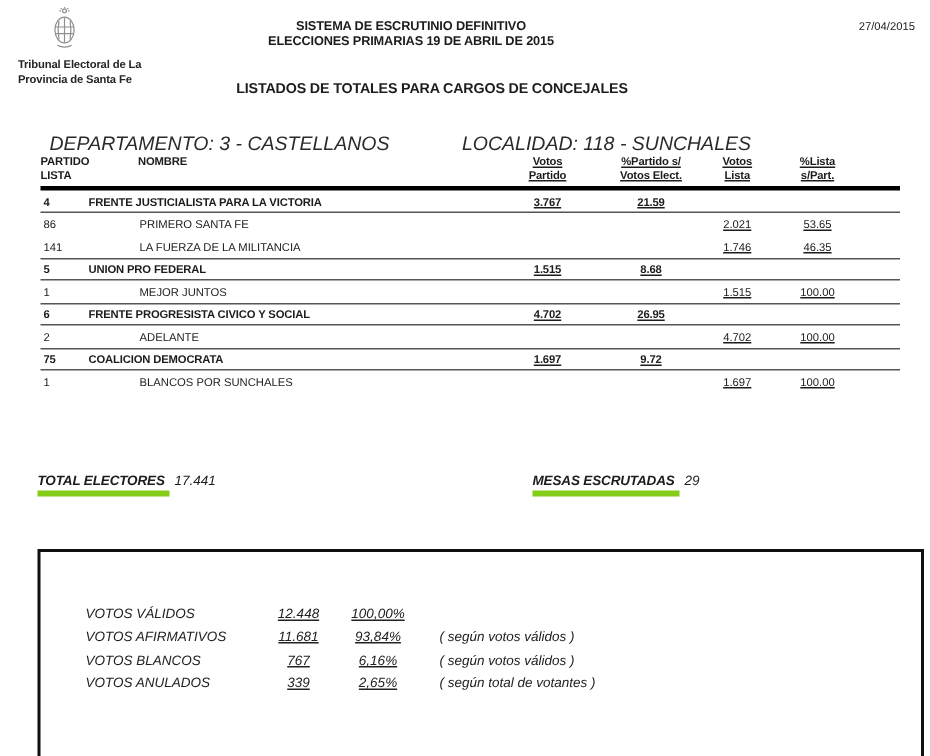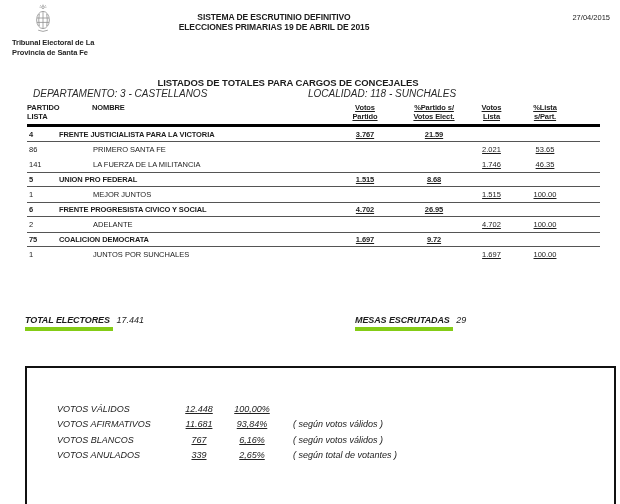--- a/index.html
+++ b/index.html
@@ -9,24 +9,24 @@
     font-family:"Liberation Sans","DejaVu Sans",sans-serif;
     color:#1c1c1c; position:relative; overflow:hidden;
   }
   .abs { position:absolute; }
 
   
   #logo { left:33px; top:4px; width:20px; height:30px; }
   #org-name { left:12px; top:38px; font-size:7.5px; font-weight:bold; line-height:9.5px; color:#252525; letter-spacing:-0.1px; }
   #sys-title { left:0; top:12px; width:548px; text-align:center; font-size:8.5px; font-weight:bold; line-height:10px; letter-spacing:-0.1px; }
   #report-date { top:13px; right:10px; font-size:7.5px; }
-  #report-title { left:0; top:77px; width:576px; text-align:center; font-size:9.5px; font-weight:bold; letter-spacing:-0.1px; }
-
-  
-  .meta { top:88px; font-size:10px; font-style:italic; color:#2a2a2a; }
+  #report-title { left:0; top:54px; width:576px; text-align:center; font-size:9.5px; font-weight:bold; letter-spacing:-0.1px; }
+
+  
+  .meta { top:88px; font-size:13px; font-style:italic; color:#2a2a2a; }
   #meta-dep { left:33px; }
   #meta-loc { left:308px; }
 
   
   #table { left:27px; top:101px; width:573px; font-size:7.5px; }
   .grid-cols { display:grid; grid-template-columns:32px 273px 66px 72px 43px 64px 23px; }
   #thead { font-weight:bold; line-height:9px; border-bottom:3px solid #000; padding:2px 0 3px 0; letter-spacing:-0.1px; }
   #thead .nombre { padding-left:33px; }
   .num { text-align:center;text-decoration:underline; }
   .trow { height:15px; align-items:center; }
@@ -185,21 +185,21 @@
     <div class="name">COALICION DEMOCRATA</div>
     <div class="num">1.697</div>
     <div class="num">9.72</div>
     <div class="num"></div>
     <div class="num"></div>
     <div></div>
   </div>
 
   <div class="grid-cols trow list">
     <div class="code">1</div>
-    <div class="name">JUNTOS POR SUNCHALES</div>
+    <div class="name">BLANCOS POR SUNCHALES</div>
     <div class="num"></div>
     <div class="num"></div>
     <div class="num">1.697</div>
     <div class="num">100.00</div>
     <div></div>
   </div>
 
 </div>
 
 <div id="tot-electores" class="abs tot-group">

